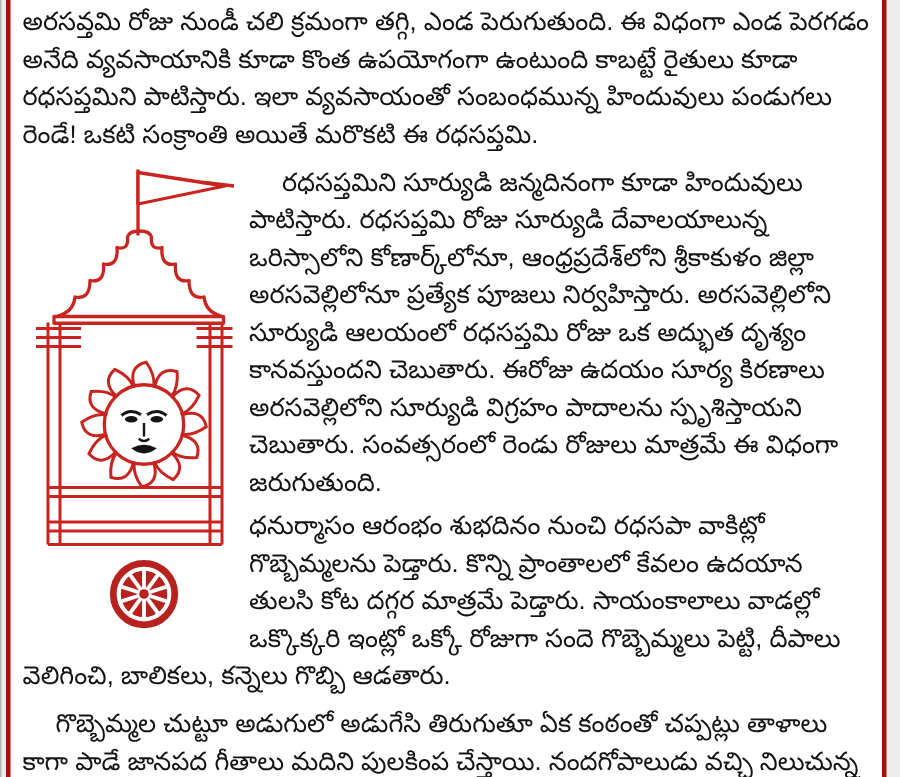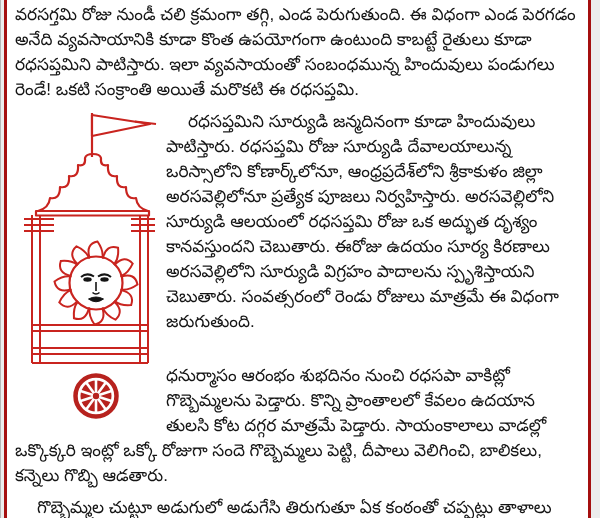--- a/index.html
+++ b/index.html
@@ -23,35 +23,35 @@
     overflow:hidden;
   }
   p.body-text {
     margin:0 0 7px 0;
     font-size:17px;
     line-height:25px;
     color:#141414;
     text-align:left;
   }
   p.indent { text-indent:22px; }
-  p.p2 { margin-bottom:29px; }
+  p.p2 { margin-bottom:4px; }
   p.p4 { margin-bottom:4px; }
   .ratham {
     float:left;
     width:140px; height:315px;
     margin:2px 9px 2px 2px;
   }
 </style>
 </head>
 <body>
 
 <div class="frame">
   <div class="page">
 
-    <p class="body-text">వరసగ్తమి రోజు నుండీ చలి క్రమంగా తగ్గి, ఎండ పెరుగుతుంది. ఈ విధంగా ఎండ పెరగడం అనేది వ్యవసాయానికి కూడా కొంత ఉపయోగంగా ఉంటుంది కాబట్టే రైతులు కూడా రధసప్తమిని పాటిస్తారు. ఇలా వ్యవసాయంతో సంబంధమున్న హిందువులు పండుగలు రెండే! ఒకటి సంక్రాంతి అయితే మరొకటి ఈ రధసప్తమి.</p>
+    <p class="body-text">అరసవ్తమి రోజు నుండీ చలి క్రమంగా తగ్గి, ఎండ పెరుగుతుంది. ఈ విధంగా ఎండ పెరగడం అనేది వ్యవసాయానికి కూడా కొంత ఉపయోగంగా ఉంటుంది కాబట్టే రైతులు కూడా రధసప్తమిని పాటిస్తారు. ఇలా వ్యవసాయంతో సంబంధమున్న హిందువులు పండుగలు రెండే! ఒకటి సంక్రాంతి అయితే మరొకటి ఈ రధసప్తమి.</p>
 
     <svg class="ratham" viewBox="0 0 140 315" xmlns="http://www.w3.org/2000/svg">
       <defs>
         <path id="ray" d="M104.5,165.5 Q118,161.5 120.5,173.5 Q112,179.5 104.5,178.5"></path>
       </defs>
 
       <g stroke="#c9241f" fill="none" stroke-width="2.2" stroke-linejoin="round">
         <line x1="75" y1="2" x2="75" y2="46"></line>
         <path d="M75,4 L133,13 L75,25 Z" fill="#ffffff"></path>
         <line x1="118" y1="10.5" x2="139" y2="13"></line>

